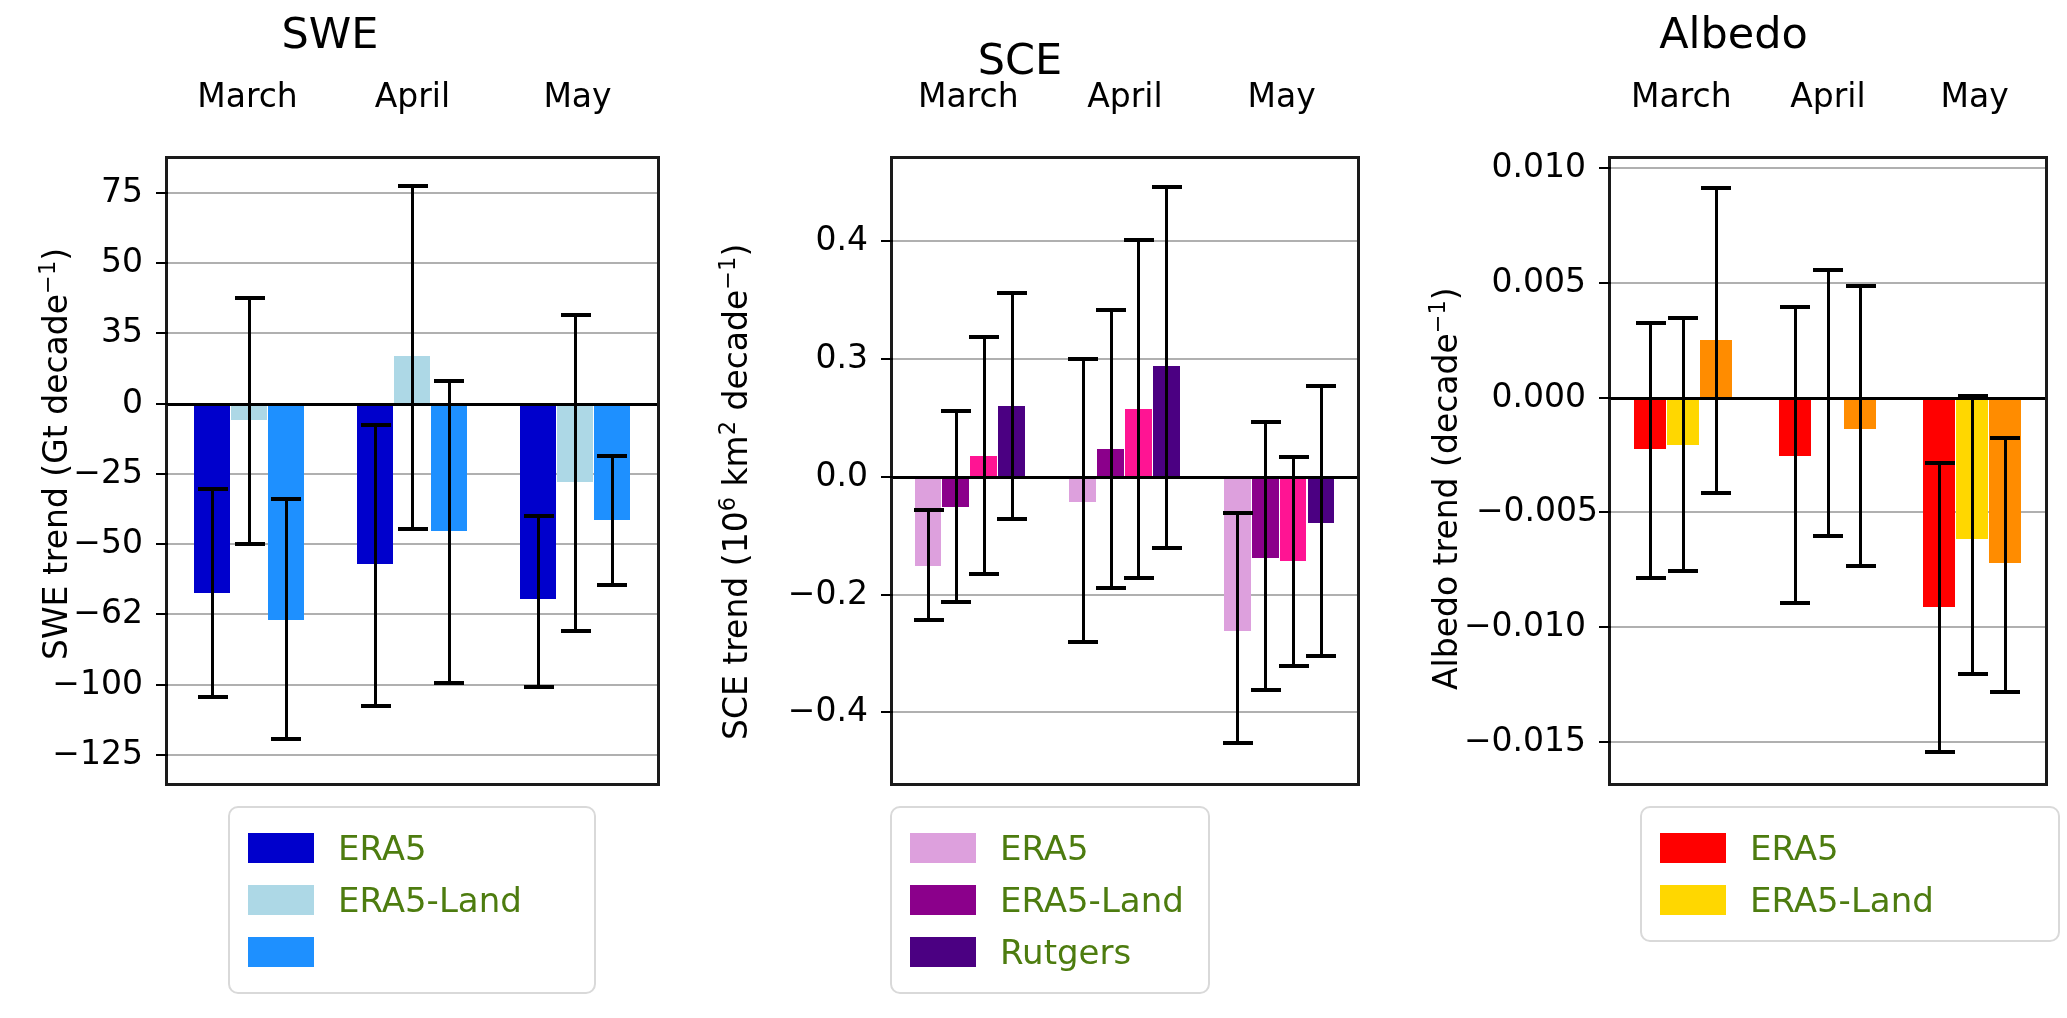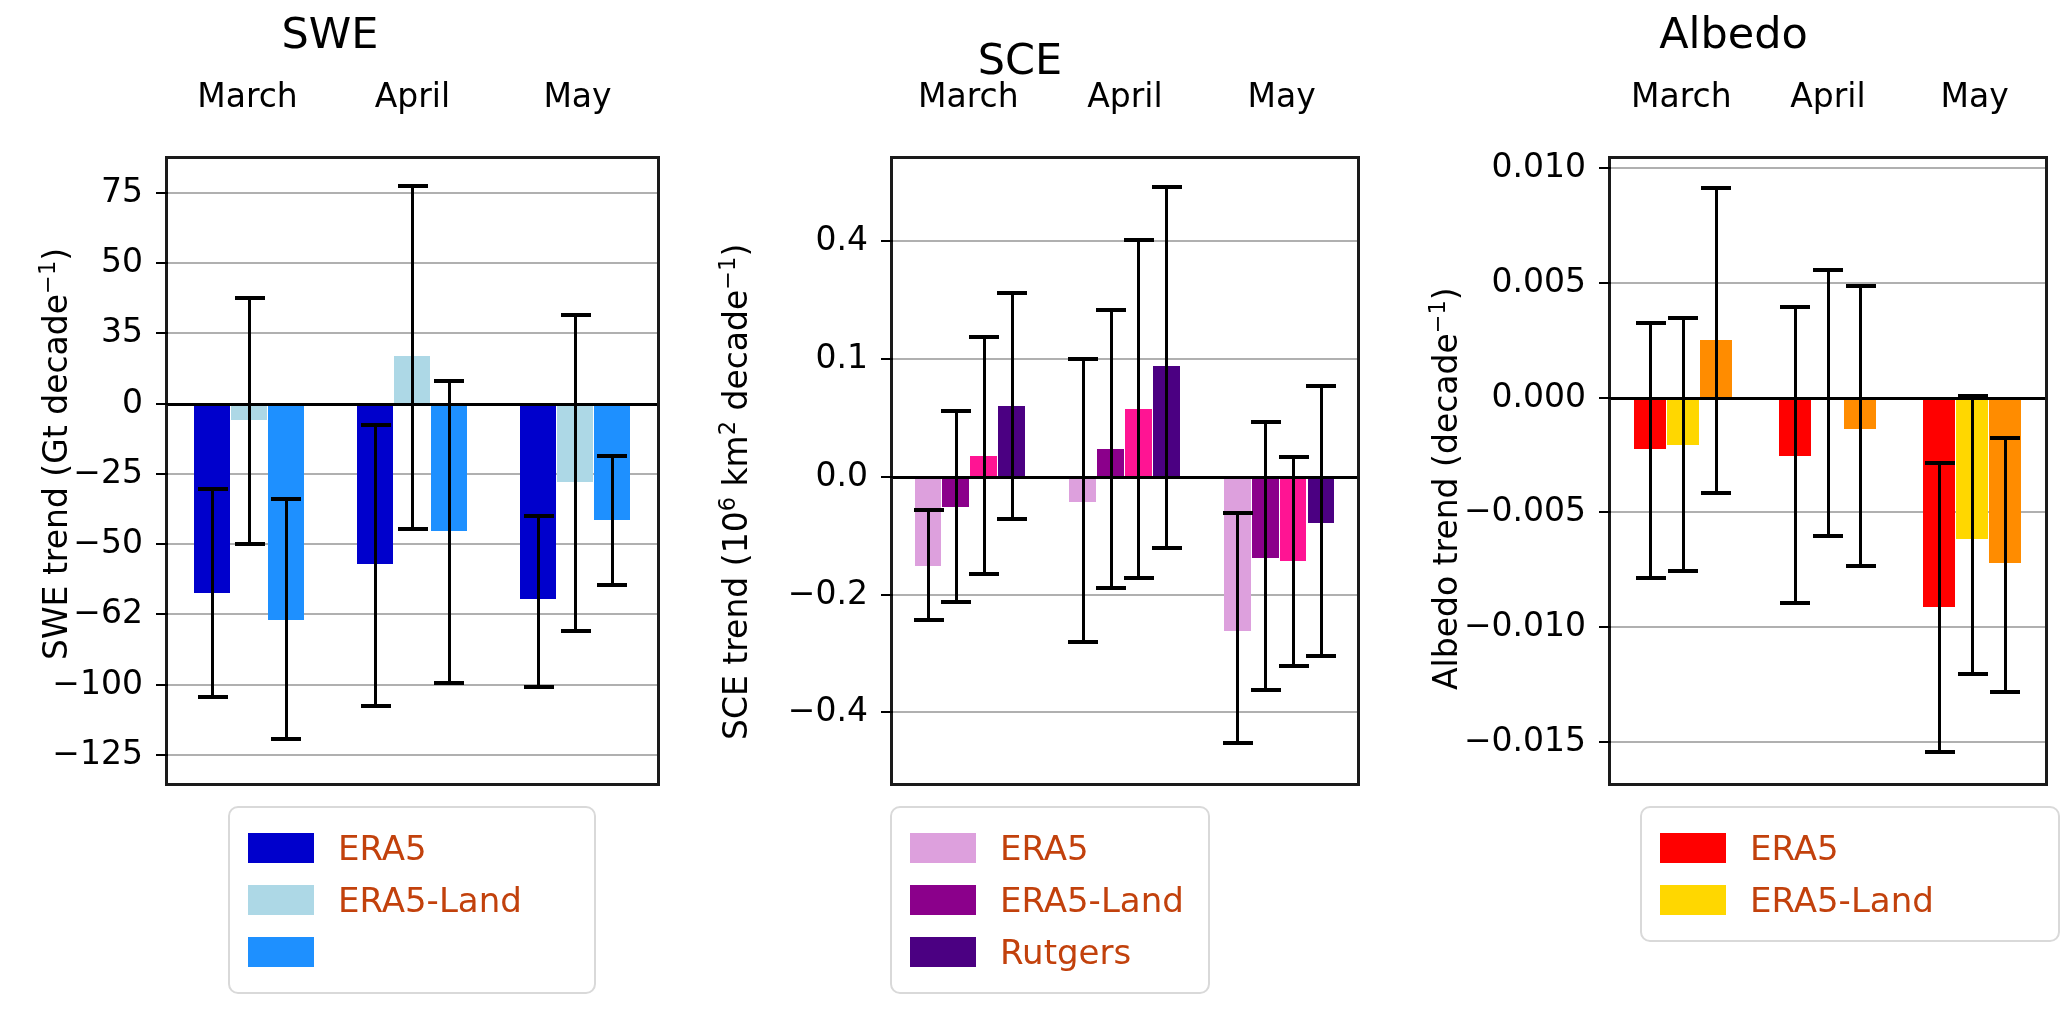--- a/index.html
+++ b/index.html
@@ -109,21 +109,21 @@
     align-items: center;
     height: 52px;
   }
   .legend-swatch {
     width: 66px; height: 30px;
     margin-right: 24px;
     flex: 0 0 auto;
   }
   .legend-label {
     font-size: 34px;
-    color: #c2410c;
+    color: #4d7c0f;
     white-space: nowrap;
   }
   .sup { font-size: 0.68em; vertical-align: super; }
 </style>
 </head>
 <body>
 
 <div id="figure">
 
   <div class="panel" id="panel-swe" style="left:0px; width:660px;">
@@ -302,21 +302,21 @@
       <div class="legend-row">
         <span class="legend-swatch" style="background:#8B008B"></span>
         <span class="legend-label">ERA5-Land</span>
       </div>
       <div class="legend-row">
         <span class="legend-swatch" style="background:#4B0082"></span>
         <span class="legend-label">Rutgers</span>
       </div>
     </div>
   <div class="ticklabel" style="top: 238.415px; left: 0px; width: 178px;">0.4</div>
-      <div class="ticklabel" style="top: 356.151px; left: 0px; width: 178px;">0.1</div>
+      <div class="ticklabel" style="top: 356.151px; left: 0px; width: 178px;">0.3</div>
       <div class="ticklabel" style="top: 473.887px; left: 0px; width: 178px;">0.0</div>
       <div class="ticklabel" style="top: 591.623px; left: 0px; width: 178px;">−0.2</div>
       <div class="ticklabel" style="top: 709.358px; left: 0px; width: 178px;">−0.4</div>
     </div>
 
   <div class="panel" id="panel-albedo" style="left:1400px; width:667px;">
     <div class="panel-title" style="top:8px; left:0; width:667px;">Albedo</div>
 
     <div class="month-row" style="left:208px; top:75px; width:440px; height:40px;">
       <div class="month-label">March</div>
@@ -385,18 +385,18 @@
         <span class="legend-label">ERA5</span>
       </div>
       <div class="legend-row">
         <span class="legend-swatch" style="background:#FFD700"></span>
         <span class="legend-label">ERA5-Land</span>
       </div>
     </div>
   <div class="ticklabel" style="top: 165.176px; left: 0px; width: 186px;">0.010</div>
       <div class="ticklabel" style="top: 279.882px; left: 0px; width: 186px;">0.005</div>
       <div class="ticklabel" style="top: 394.588px; left: 0px; width: 186px;">0.000</div>
-      <div class="ticklabel" style="top: 509.294px; left: 0px; width: 186px;">−0.005</div>
+      <div class="ticklabel" style="top: 509.294px; left: 12px; width: 186px;">−0.005</div>
       <div class="ticklabel" style="top: 624px; left: 0px; width: 186px;">−0.010</div>
       <div class="ticklabel" style="top: 738.706px; left: 0px; width: 186px;">−0.015</div>
     </div>
 
 </div>
 
 </body></html>

